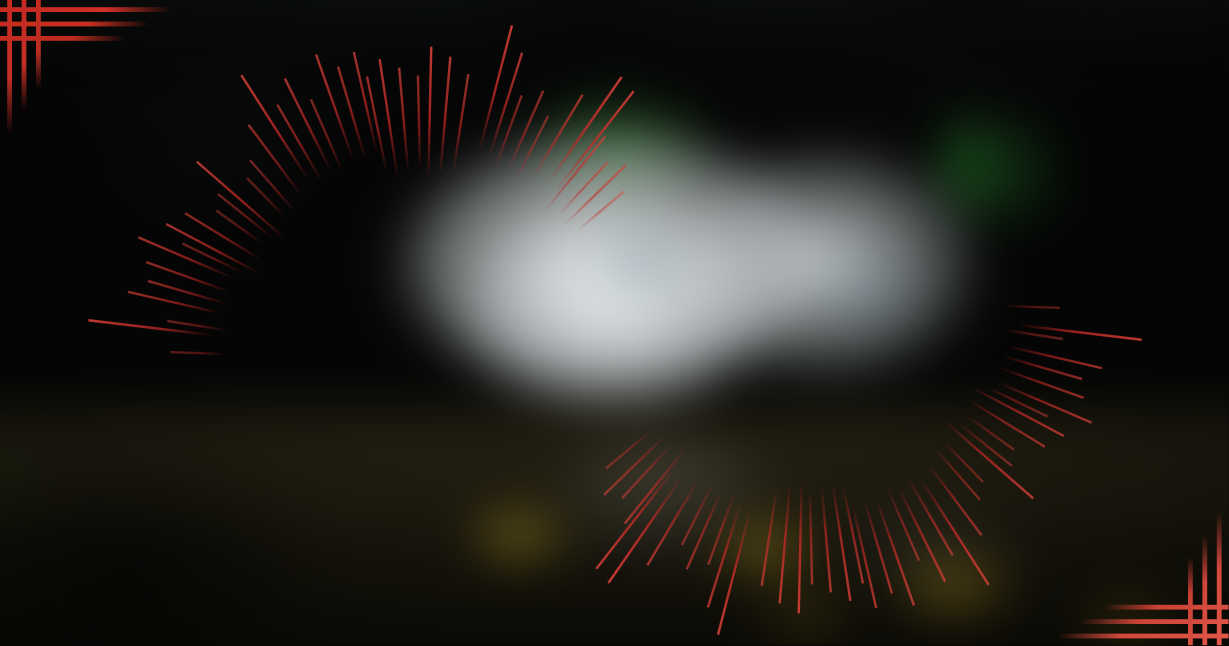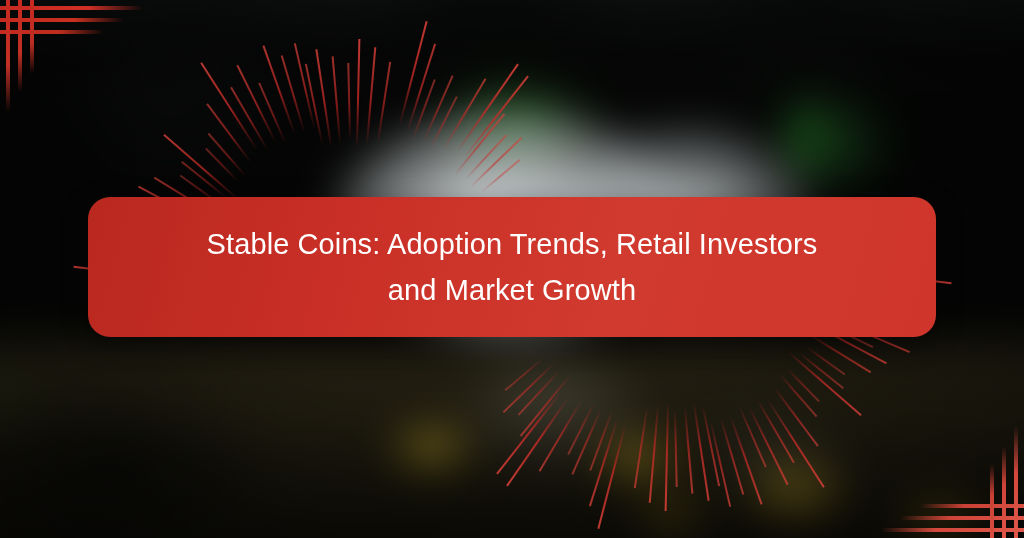--- a/index.html
+++ b/index.html
@@ -358,17 +358,14 @@
 
   <div class="corner" id="corner-bottomright">
     <i class="h1"></i>
     <i class="h2"></i>
     <i class="h3"></i>
     <i class="v1"></i>
     <i class="v2"></i>
     <i class="v3"></i>
   </div>
 
-  <div id="title-card">
-    <div id="title-text">Stable Coins: Adoption Trends, Retail Investors and Market Growth</div>
-  </div>
 
 </div>
 
 </body></html>

